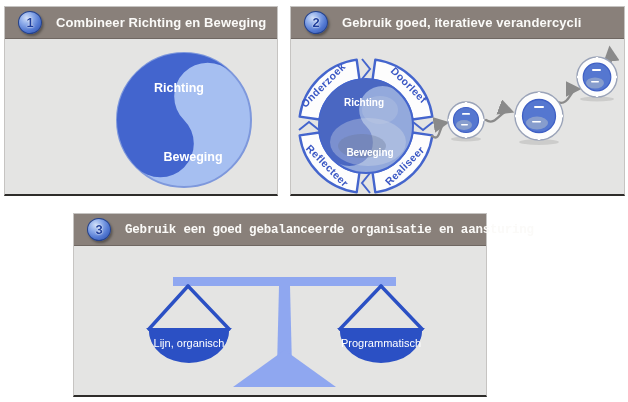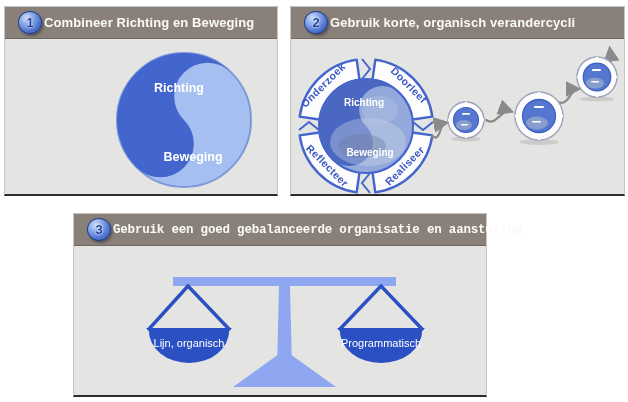--- a/index.html
+++ b/index.html
@@ -11,21 +11,21 @@
   .panel-2{left:290px;top:6px;width:335px;height:190px;}
   .panel-3{left:73px;top:213px;width:414px;height:184px;}
 
   .panel-header{position:relative;height:31px;background:#89807a;border-bottom:1px solid #6f6762;
     display:flex;align-items:center;}
   .badge{position:relative;flex:0 0 auto;width:24px;height:23px;margin-left:13px;border-radius:50%;
     background:radial-gradient(circle at 34% 28%, #cfdef8 0%, #8fadea 30%, #5379d2 62%, #2c4da8 100%);
     border:1px solid #23418c;box-shadow:1.5px 2px 2.5px rgba(0,0,0,.35);
     display:flex;align-items:center;justify-content:center;box-sizing:border-box;}
   .badge span{font-size:13px;font-weight:bold;color:#1e3e9c;text-shadow:0 0 2px #ffffff,0 0 1px #ffffff;}
-  .panel-title{margin-left:2px;color:#fbfaf8;font-weight:bold;font-size:13px;white-space:nowrap;letter-spacing:.1px;}
+  .panel-title{margin-left:14px;color:#fbfaf8;font-weight:bold;font-size:13px;white-space:nowrap;letter-spacing:.1px;}
   .panel-3 .panel-title{font-size:12.5px;letter-spacing:-.2px;font-family:Liberation Mono, monospace;}
 
   .panel-body{position:relative;width:100%;}
   svg{display:block;}
   svg text{font-family:"Liberation Sans","DejaVu Sans",sans-serif;}
   .yy-label{font-weight:bold;fill:#ffffff;}
   .ring-label{font-weight:bold;fill:#3a57c4;letter-spacing:.4px;}
   .pan-label{fill:#ffffff;}
 </style>
 </head>
@@ -52,21 +52,21 @@
         </g>
       </svg>
     </div>
   </section>
 
   <section class="panel panel-2">
     <header class="panel-header">
       <span class="badge">
           <span>2</span>
         </span>
-      <span class="panel-title">Gebruik korte, organisch verandercycli</span>
+      <span class="panel-title">Gebruik goed, iteratieve verandercycli</span>
     </header>
     <div class="panel-body">
       <svg width="333" height="156" viewBox="0 0 333 156">
         <defs>
           <marker id="ah" markerWidth="7" markerHeight="7" refX="5" refY="3.5" orient="auto">
             <path d="M0,0 L7,3.5 L0,7 Z" fill="#8a8a8a"></path>
           </marker>
         </defs>
 
         <g>

